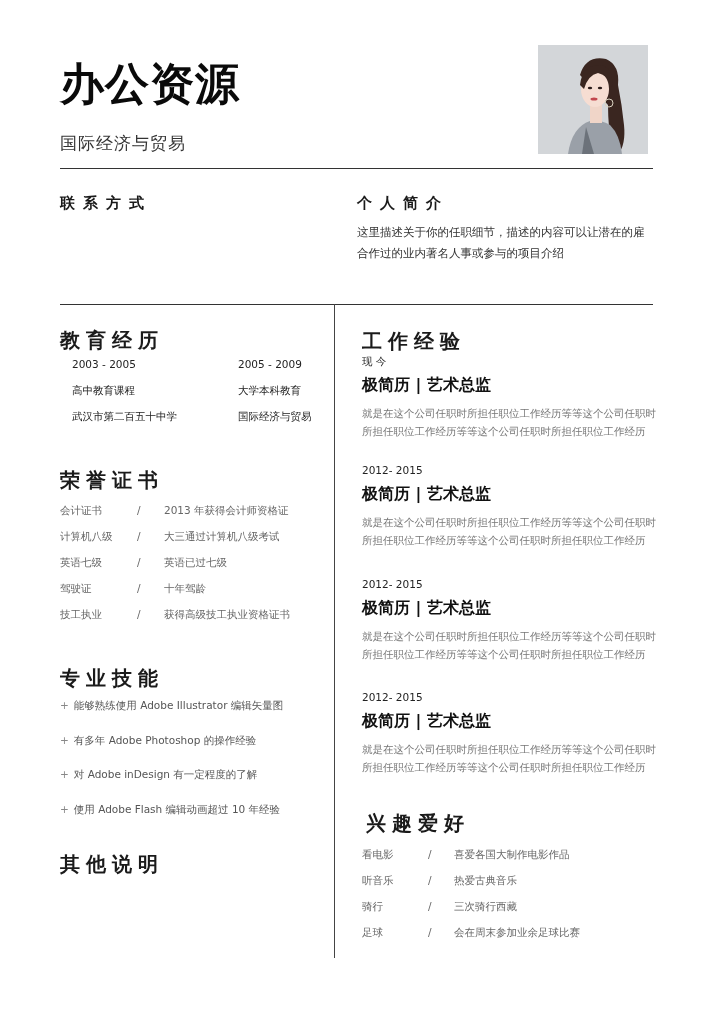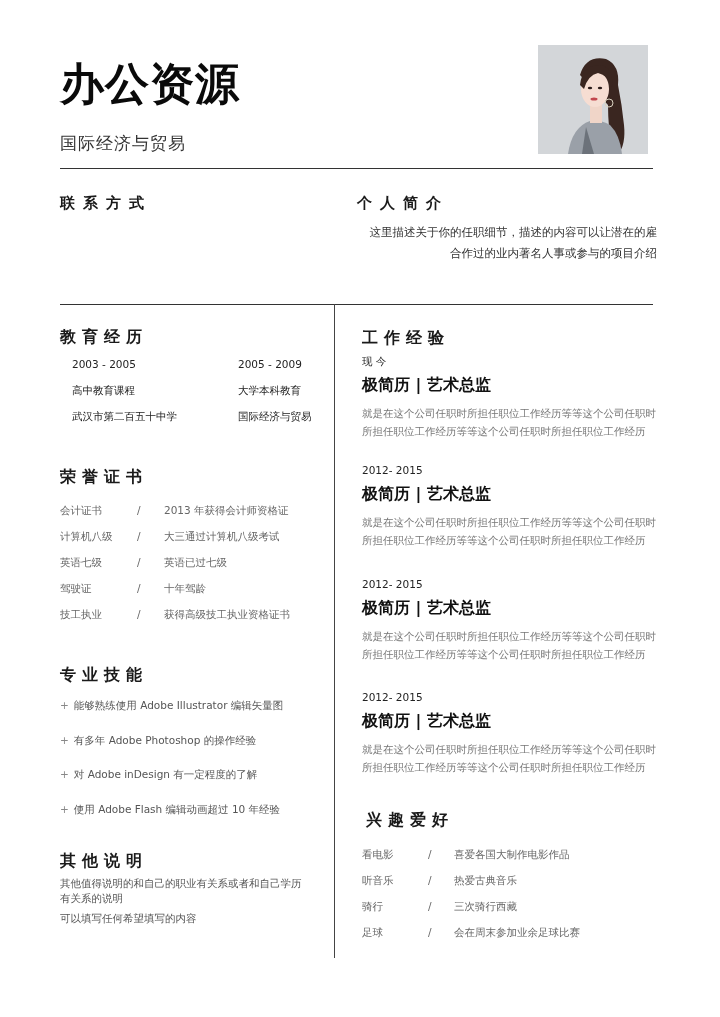--- a/index.html
+++ b/index.html
@@ -11,28 +11,28 @@
   .name { position: absolute; left: 60px; top: 56px; font-size: 44px; font-weight: bold; color: #0a0a0a; letter-spacing: 1px; line-height: 56px; }
   .major { position: absolute; left: 60px; top: 132px; font-size: 17px; color: #333; letter-spacing: 1px; }
 
   .photo { position: absolute; left: 538px; top: 45px; width: 110px; height: 109px; background: #d3d6d9; overflow: hidden; }
 
   .hline { position: absolute; height: 1px; background: #333; left: 60px; width: 593px; }
   .hline.top { top: 168px; }
   .hline.mid { top: 304px; }
   .vline { position: absolute; left: 334px; top: 304px; width: 1px; height: 654px; background: #444; }
 
-  .sec-title { position: absolute; font-size: 16px; font-weight: bold; color: #1a1a1a; letter-spacing: 6px; }
+  .sec-title { position: absolute; font-size: 20px; font-weight: bold; color: #1a1a1a; letter-spacing: 6px; }
   .sec-title.big { font-size: 15px; letter-spacing: 8px; }
 
   .contact { position: absolute; left: 60px; top: 226px; font-size: 11.5px; color: #333; line-height: 21px; }
   .contact .lbl { font-weight: bold; color: #222; }
   .contact .email-val { letter-spacing: 2px; }
 
-  .intro { position: absolute; left: 357px; top: 222px; width: 300px; font-size: 11.5px; color: #333; line-height: 21px; text-align: right; }
+  .intro { position: absolute; left: 357px; top: 222px; width: 300px; font-size: 11.5px; color: #333; line-height: 21px; }
 
   .edu { position: absolute; left: 60px; top: 356px; width: 260px; font-size: 10.5px; color: #222; }
   .edu .col { position: absolute; top: 0; margin-left: 12px; }
   .edu .col div { height: 26px; line-height: 16px; }
 
   .list { position: absolute; font-size: 10.5px; color: #666; }
   .list .row { position: relative; height: 26px; line-height: 16px; }
   .list .row span { position: absolute; top: 0; white-space: nowrap; }
 
   .skills { position: absolute; left: 60px; top: 697px; font-size: 10.5px; color: #555; }
@@ -136,24 +136,20 @@
 
   <div class="sec-title" style="left:60px; top:665px;">专业技能</div>
   <div class="skills">
     <div class="row"><span class="plus">+</span><span>能够熟练使用 Adobe Illustrator 编辑矢量图</span></div>
     <div class="row"><span class="plus">+</span><span>有多年 Adobe Photoshop 的操作经验</span></div>
     <div class="row"><span class="plus">+</span><span>对 Adobe inDesign 有一定程度的了解</span></div>
     <div class="row"><span class="plus">+</span><span>使用 Adobe Flash 编辑动画超过 10 年经验</span></div>
   </div>
 
   <div class="sec-title" style="left:60px; top:851px;">其他说明</div>
-  <div class="other">
-    <p>其他值得说明的和自己的职业有关系或者和自己学历有关系的说明</p>
-    <p>可以填写任何希望填写的内容</p>
-  </div>
 
   <div class="sec-title" style="left:362px; top:328px;">工作经验</div>
   <div class="work" style="top:353px;">
     <div class="period">现 今</div>
     <div class="role">极简历 | 艺术总监</div>
     <div class="desc">就是在这个公司任职时所担任职位工作经历等等这个公司任职时所担任职位工作经历等等这个公司任职时所担任职位工作经历</div>
   </div>
   <div class="work" style="top:462px;">
     <div class="period">2012-  2015</div>
     <div class="role">极简历 | 艺术总监</div>

